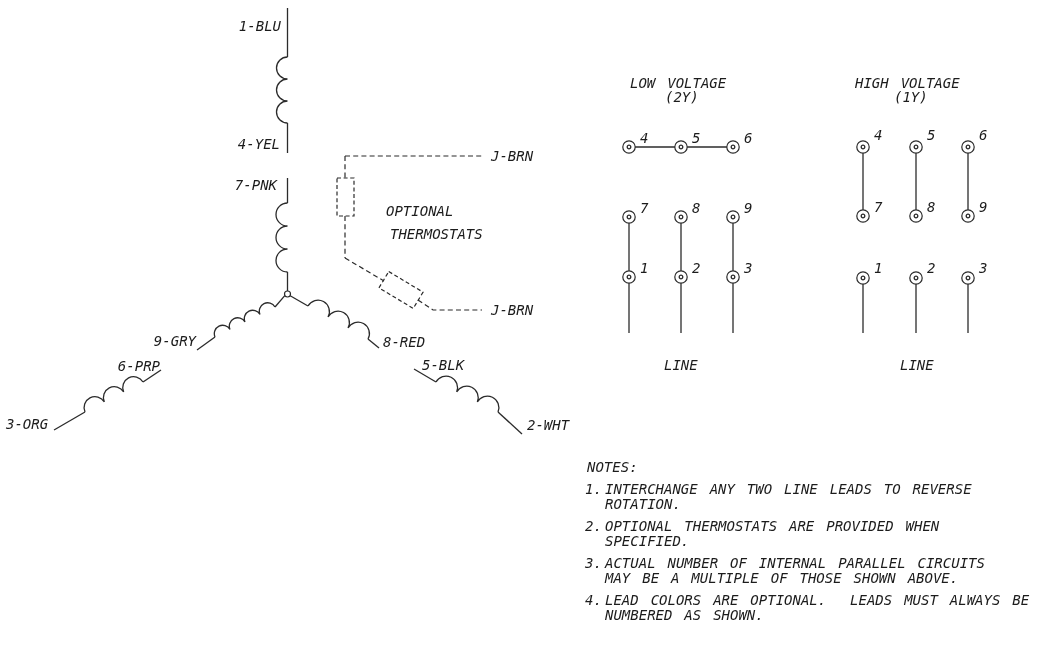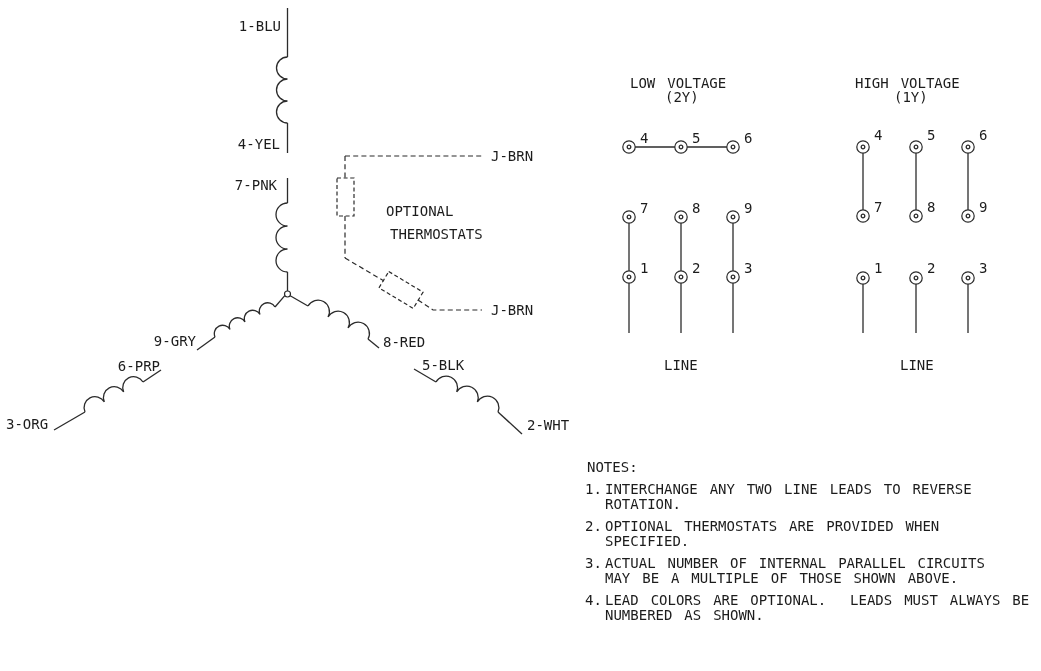--- a/index.html
+++ b/index.html
@@ -3,20 +3,21 @@
 <meta charset="utf-8">
 <style>
   html, body { margin: 0; padding: 0; background: #ffffff; }
   .canvas {
     position: relative;
     width: 1041px;
     height: 671px;
     background: #ffffff;
     overflow: hidden;
     font-family: "DejaVu Sans Mono", monospace;
+    font-style: italic;
   }
   svg { position: absolute; left: 0; top: 0; }
   .w  { stroke: #2b2b2b; stroke-width: 1.3; fill: none; }
   .d  { stroke: #2b2b2b; stroke-width: 1.2; fill: none; stroke-dasharray: 5 3.2; }
   .dr { stroke: #2b2b2b; stroke-width: 1.2; fill: none; stroke-dasharray: 4 2.6; }
   .node { stroke: #2b2b2b; stroke-width: 1.2; fill: #ffffff; }
   .tout { stroke: #2b2b2b; stroke-width: 1.2; fill: #ffffff; }
   .tin  { stroke: #2b2b2b; stroke-width: 1.3; fill: none; }
   text.cad {
     font-family: "DejaVu Sans Mono", monospace;

